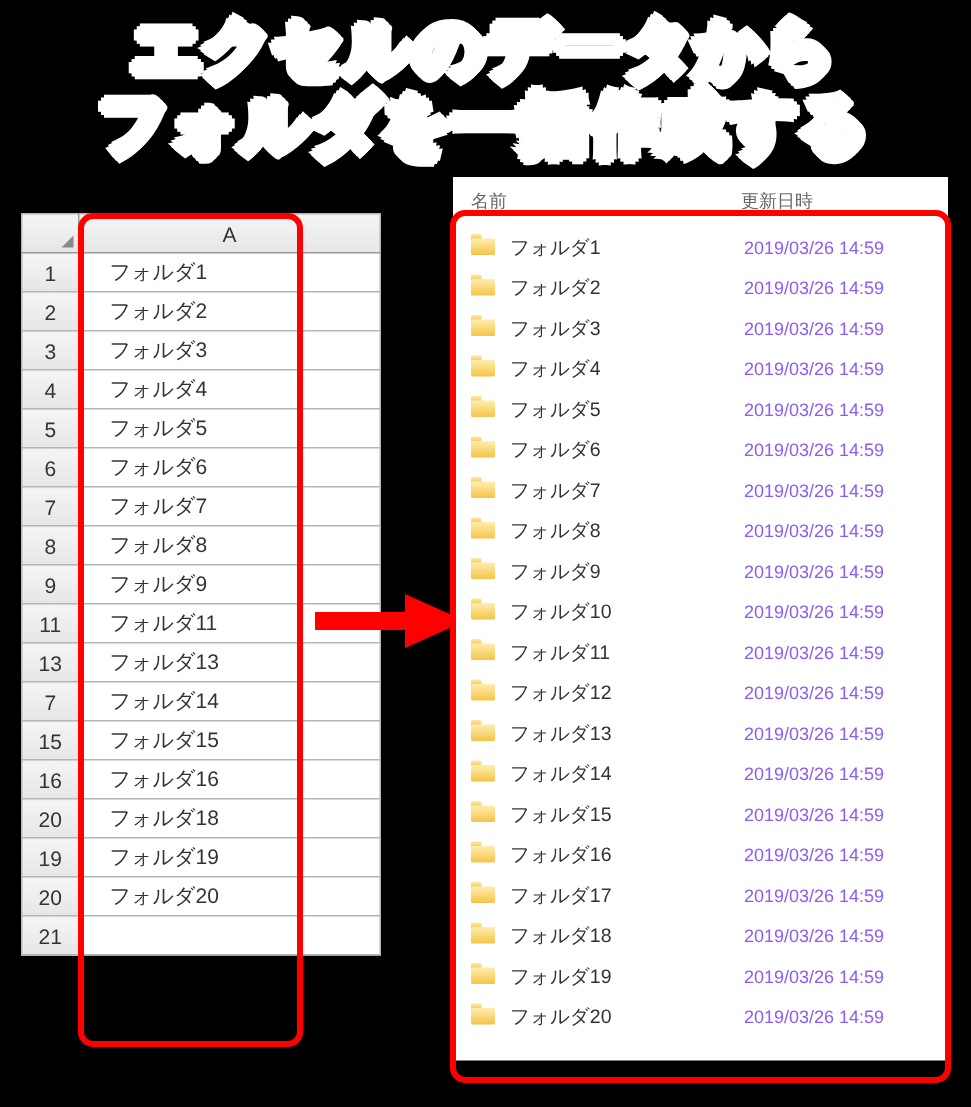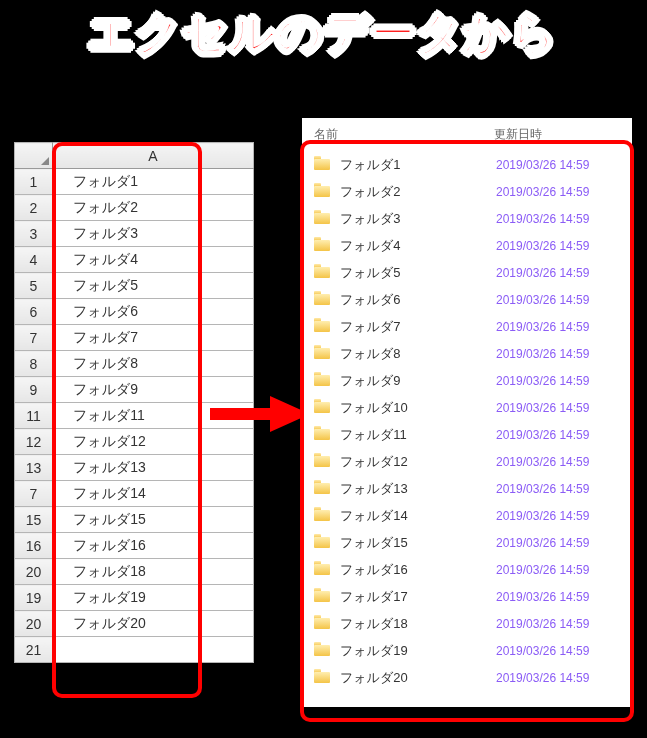--- a/index.html
+++ b/index.html
@@ -14,21 +14,21 @@
   }
   .title {
     position: absolute;
     top: 8px;
     left: 0; right: 0;
     text-align: center;
     pointer-events: none;
   }
   .title-line {
     font-size: 44px;
-    font-weight: 400;
+    font-weight: 700;
     color: #ff2020;
     -webkit-text-stroke: 3px #fff;
     text-stroke: 3px #fff;
     line-height: 1.15;
     letter-spacing: 2px;
     filter: drop-shadow(2px 2px 0 #fff) drop-shadow(-2px -2px 0 #fff) drop-shadow(2px -2px 0 #fff) drop-shadow(-2px 2px 0 #fff);
   }
 
   
   .excel {
@@ -144,20 +144,21 @@
     left: 210px; top: 394px;
     width: 100px; height: 40px;
     pointer-events:none;
   }
 </style>
 </head>
 <body>
 
 <div class="title">
   <div class="title-line">エクセルのデータから</div>
+  <div class="title-line">フォルダを一括作成する</div>
 </div>
 
 <div class="excel">
   <table>
     <tbody>
         <tr>
       <td class="corner"></td>
       <th class="colhdr">A</th>
     </tr>
     </tbody>
@@ -194,24 +195,20 @@
           <td class="rowhdr">8</td>
           <td class="cell">フォルダ8</td>
         </tr>
         <tr>
           <td class="rowhdr">9</td>
           <td class="cell">フォルダ9</td>
         </tr>
         <tr>
           <td class="rowhdr">11</td>
           <td class="cell">フォルダ11</td>
-        </tr>
-        <tr>
-          <td class="rowhdr">12</td>
-          <td class="cell">フォルダ12</td>
         </tr>
         <tr>
           <td class="rowhdr">13</td>
           <td class="cell">フォルダ13</td>
         </tr>
         <tr>
           <td class="rowhdr">7</td>
           <td class="cell">フォルダ14</td>
         </tr>
         <tr>

